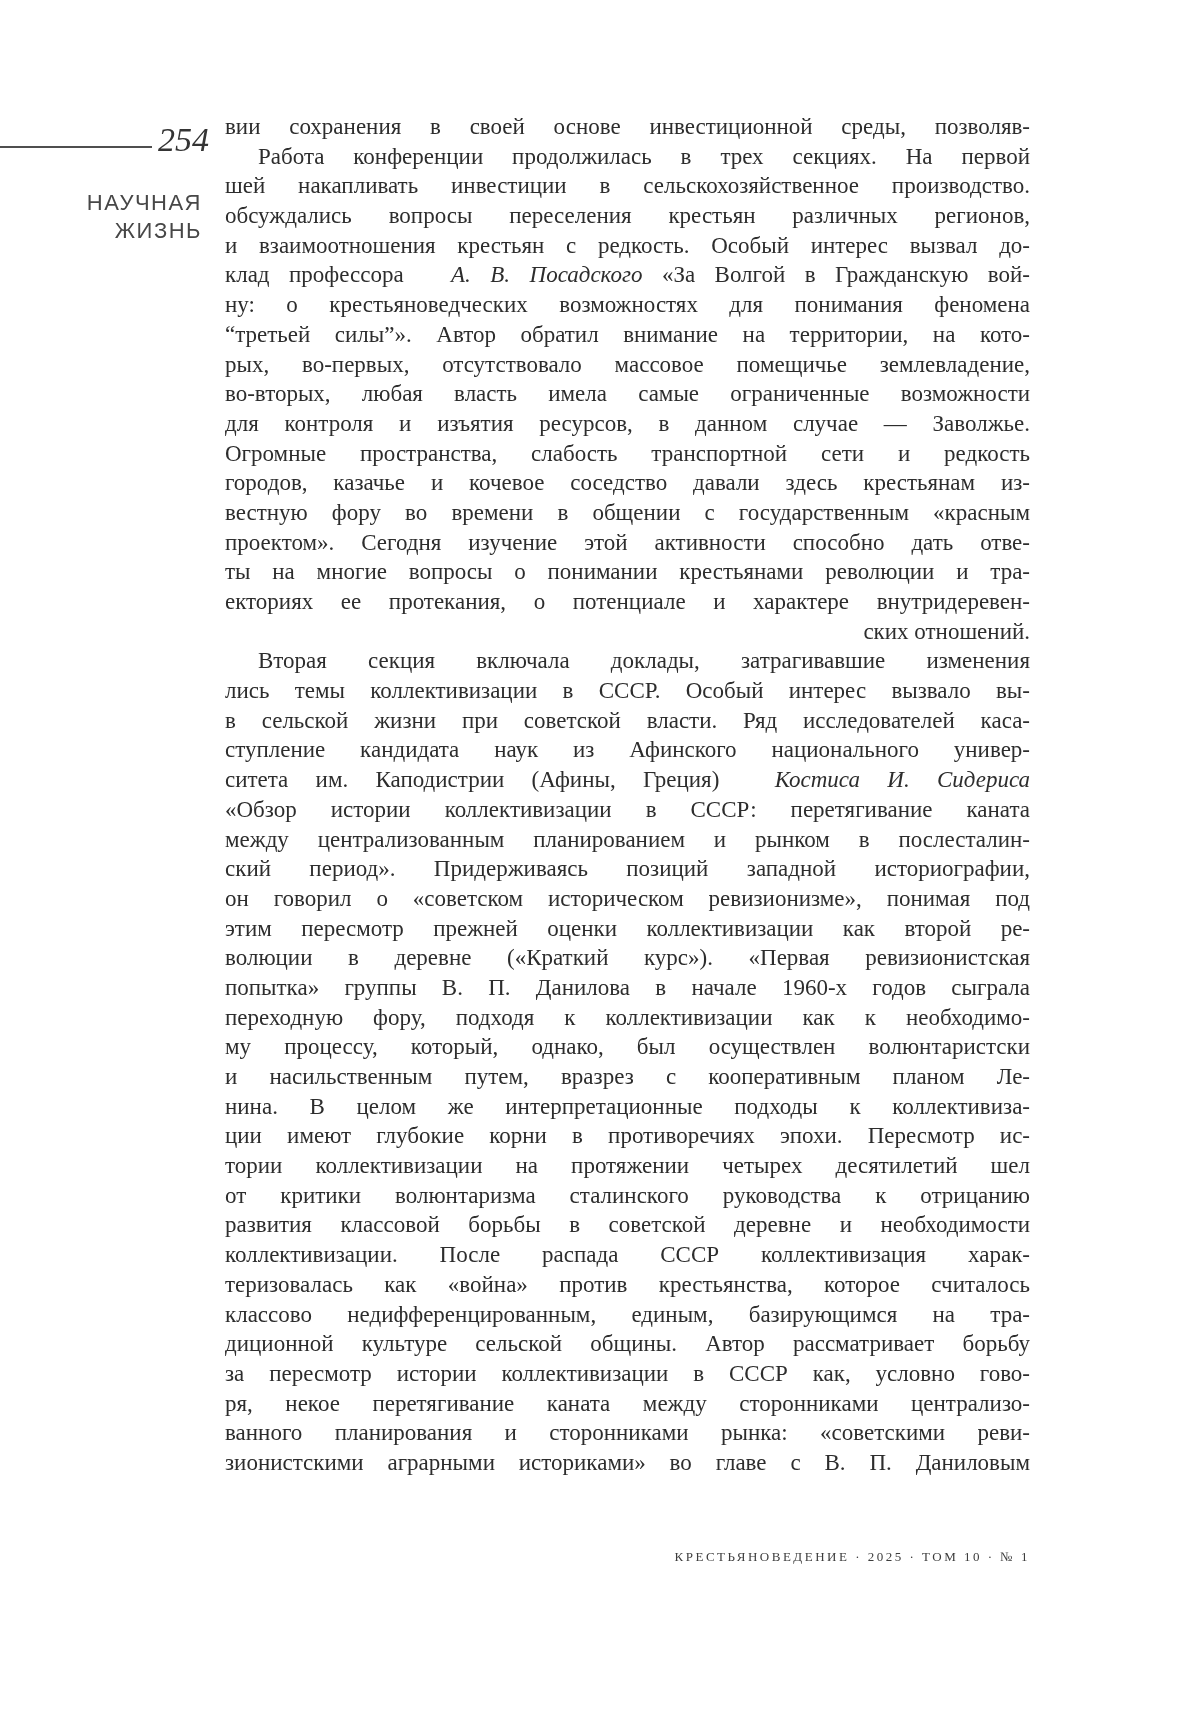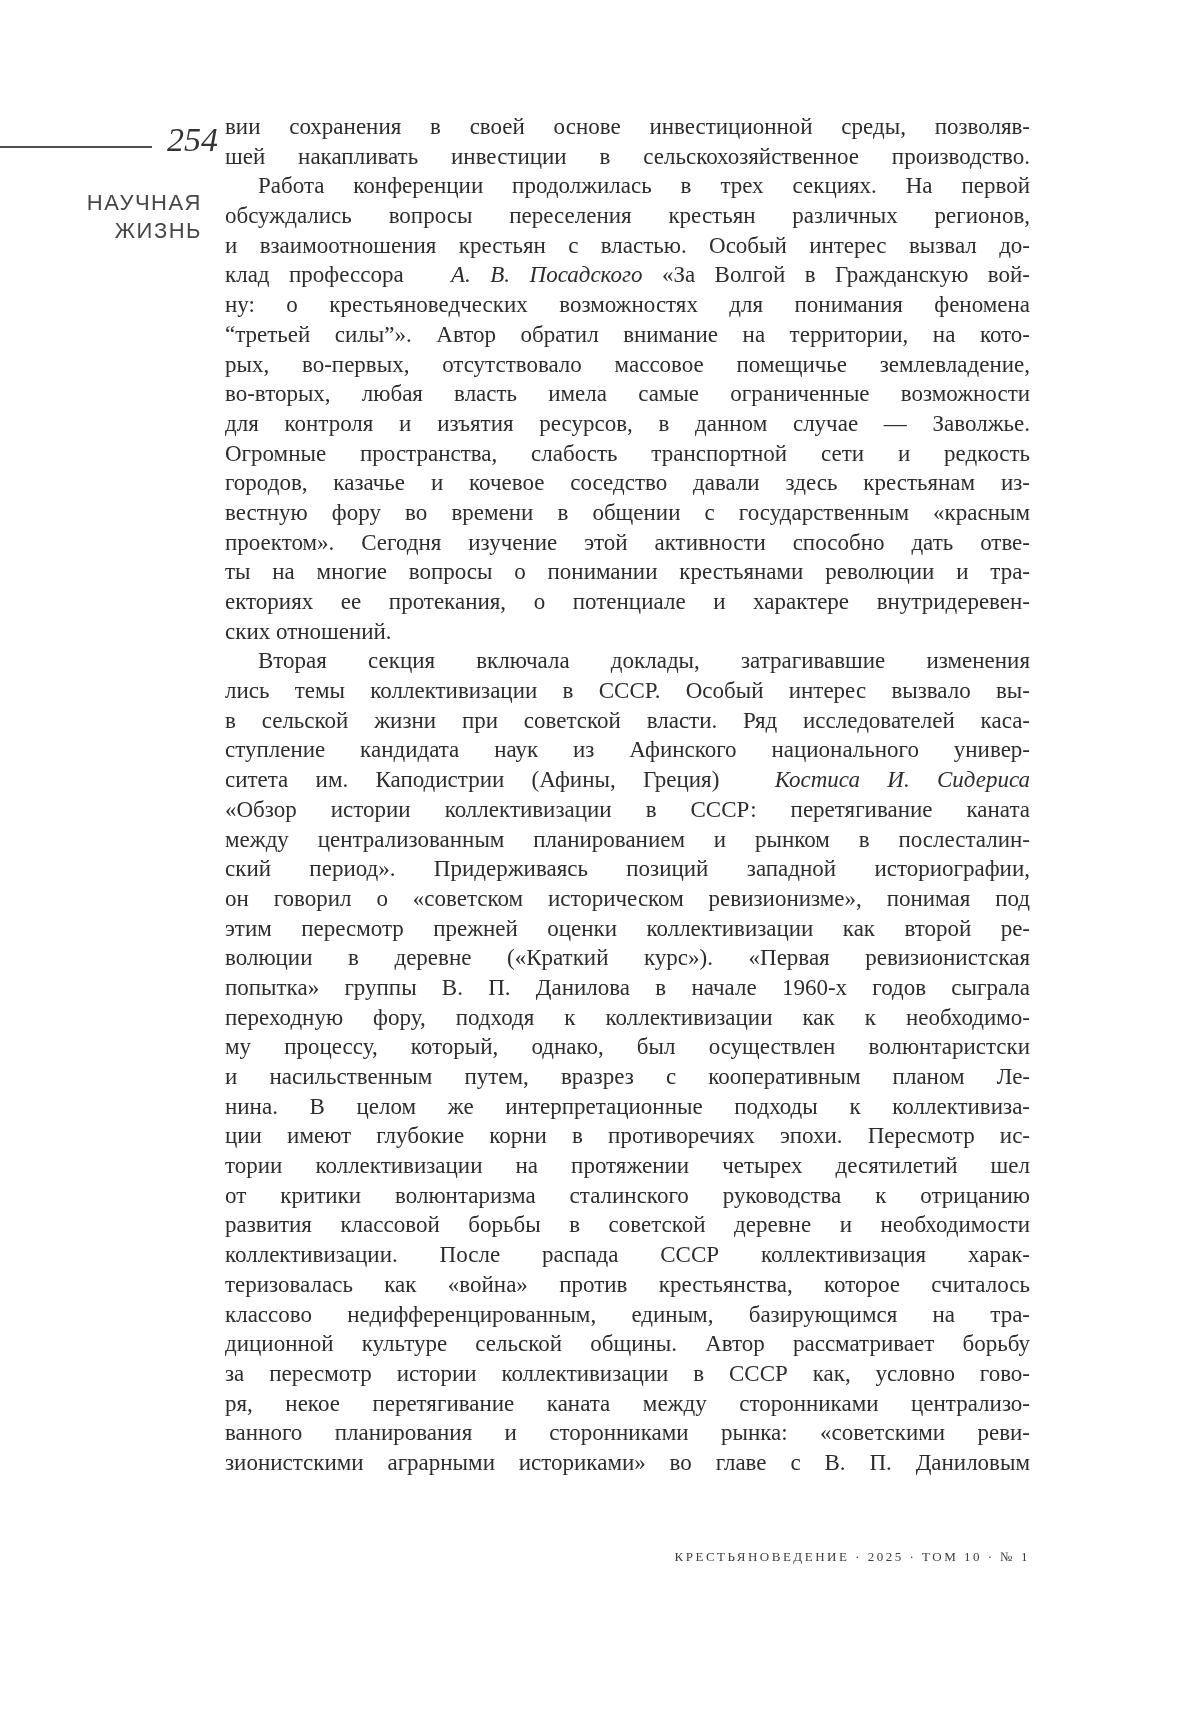--- a/index.html
+++ b/index.html
@@ -19,21 +19,21 @@
     width: 152px; height: 2px;
     background: #4f4f4f;
   }
   .pagenum {
     position: absolute;
     left: 158px; top: 122px;
     width: 60px;
     font-style: italic;
     font-size: 34px;
     line-height: 36px;
-    text-align: right;
+    text-align: left;
     color: #343434;
   }
   
   .section-label {
     position: absolute;
     left: 0; top: 189px;
     width: 202px;
     text-align: right;
     font-family: "Liberation Sans", "DejaVu Sans", sans-serif;
     font-size: 22px;
@@ -46,20 +46,21 @@
     position: absolute;
     left: 225px; top: 112px;
     width: 805px;
   }
   .body-text .line {
     height: 29.7px;
     line-height: 29.7px;
     font-size: 23px;
     white-space: normal;
     color: #2d2d2d;
+    text-align: right;
   }
   .body-text .line.j {
     text-align: justify;
     text-align-last: justify;
   }
   .body-text .line.ind { text-indent: 33px; }
   .body-text .it { font-style: italic; margin-left: 28px; }
   
   .running-footer {
     position: absolute;
@@ -82,24 +83,24 @@
 
   <div class="pagenum">254</div>
 
   <div class="section-label">
     <div>НАУЧНАЯ</div>
     <div>ЖИЗНЬ</div>
   </div>
 
   <main class="body-text">
       <div class="line j"><span>вии сохранения в своей основе инвестиционной среды, позволяв-</span></div>
+      <div class="line j ind"><span>Работа конференции продолжилась в трех секциях. На первой</span></div>
       <div class="line j"><span>шей накапливать инвестиции в сельскохозяйственное производство.</span></div>
-      <div class="line j ind"><span>Работа конференции продолжилась в трех секциях. На первой</span></div>
       <div class="line j"><span>обсуждались вопросы переселения крестьян различных регионов,</span></div>
-      <div class="line j"><span>и взаимоотношения крестьян с властью. Особый интерес вызвал до-</span></div>
+      <div class="line j"><span>и взаимоотношения крестьян с редкость. Особый интерес вызвал до-</span></div>
       <div class="line j"><span>клад профессора </span><span class="it">А. В. Посадского</span><span> «За Волгой в Гражданскую вой-</span></div>
       <div class="line j"><span>ну: о крестьяноведческих возможностях для понимания феномена</span></div>
       <div class="line j"><span>“третьей силы”». Автор обратил внимание на территории, на кото-</span></div>
       <div class="line j"><span>рых, во-первых, отсутствовало массовое помещичье землевладение,</span></div>
       <div class="line j"><span>во-вторых, любая власть имела самые ограниченные возможности</span></div>
       <div class="line j"><span>для контроля и изъятия ресурсов, в данном случае — Заволжье.</span></div>
       <div class="line j"><span>Огромные пространства, слабость транспортной сети и редкость</span></div>
       <div class="line j"><span>городов, казачье и кочевое соседство давали здесь крестьянам из-</span></div>
       <div class="line j"><span>вестную фору во времени в общении с государственным «красным</span></div>
       <div class="line j"><span>проектом». Сегодня изучение этой активности способно дать отве-</span></div>

